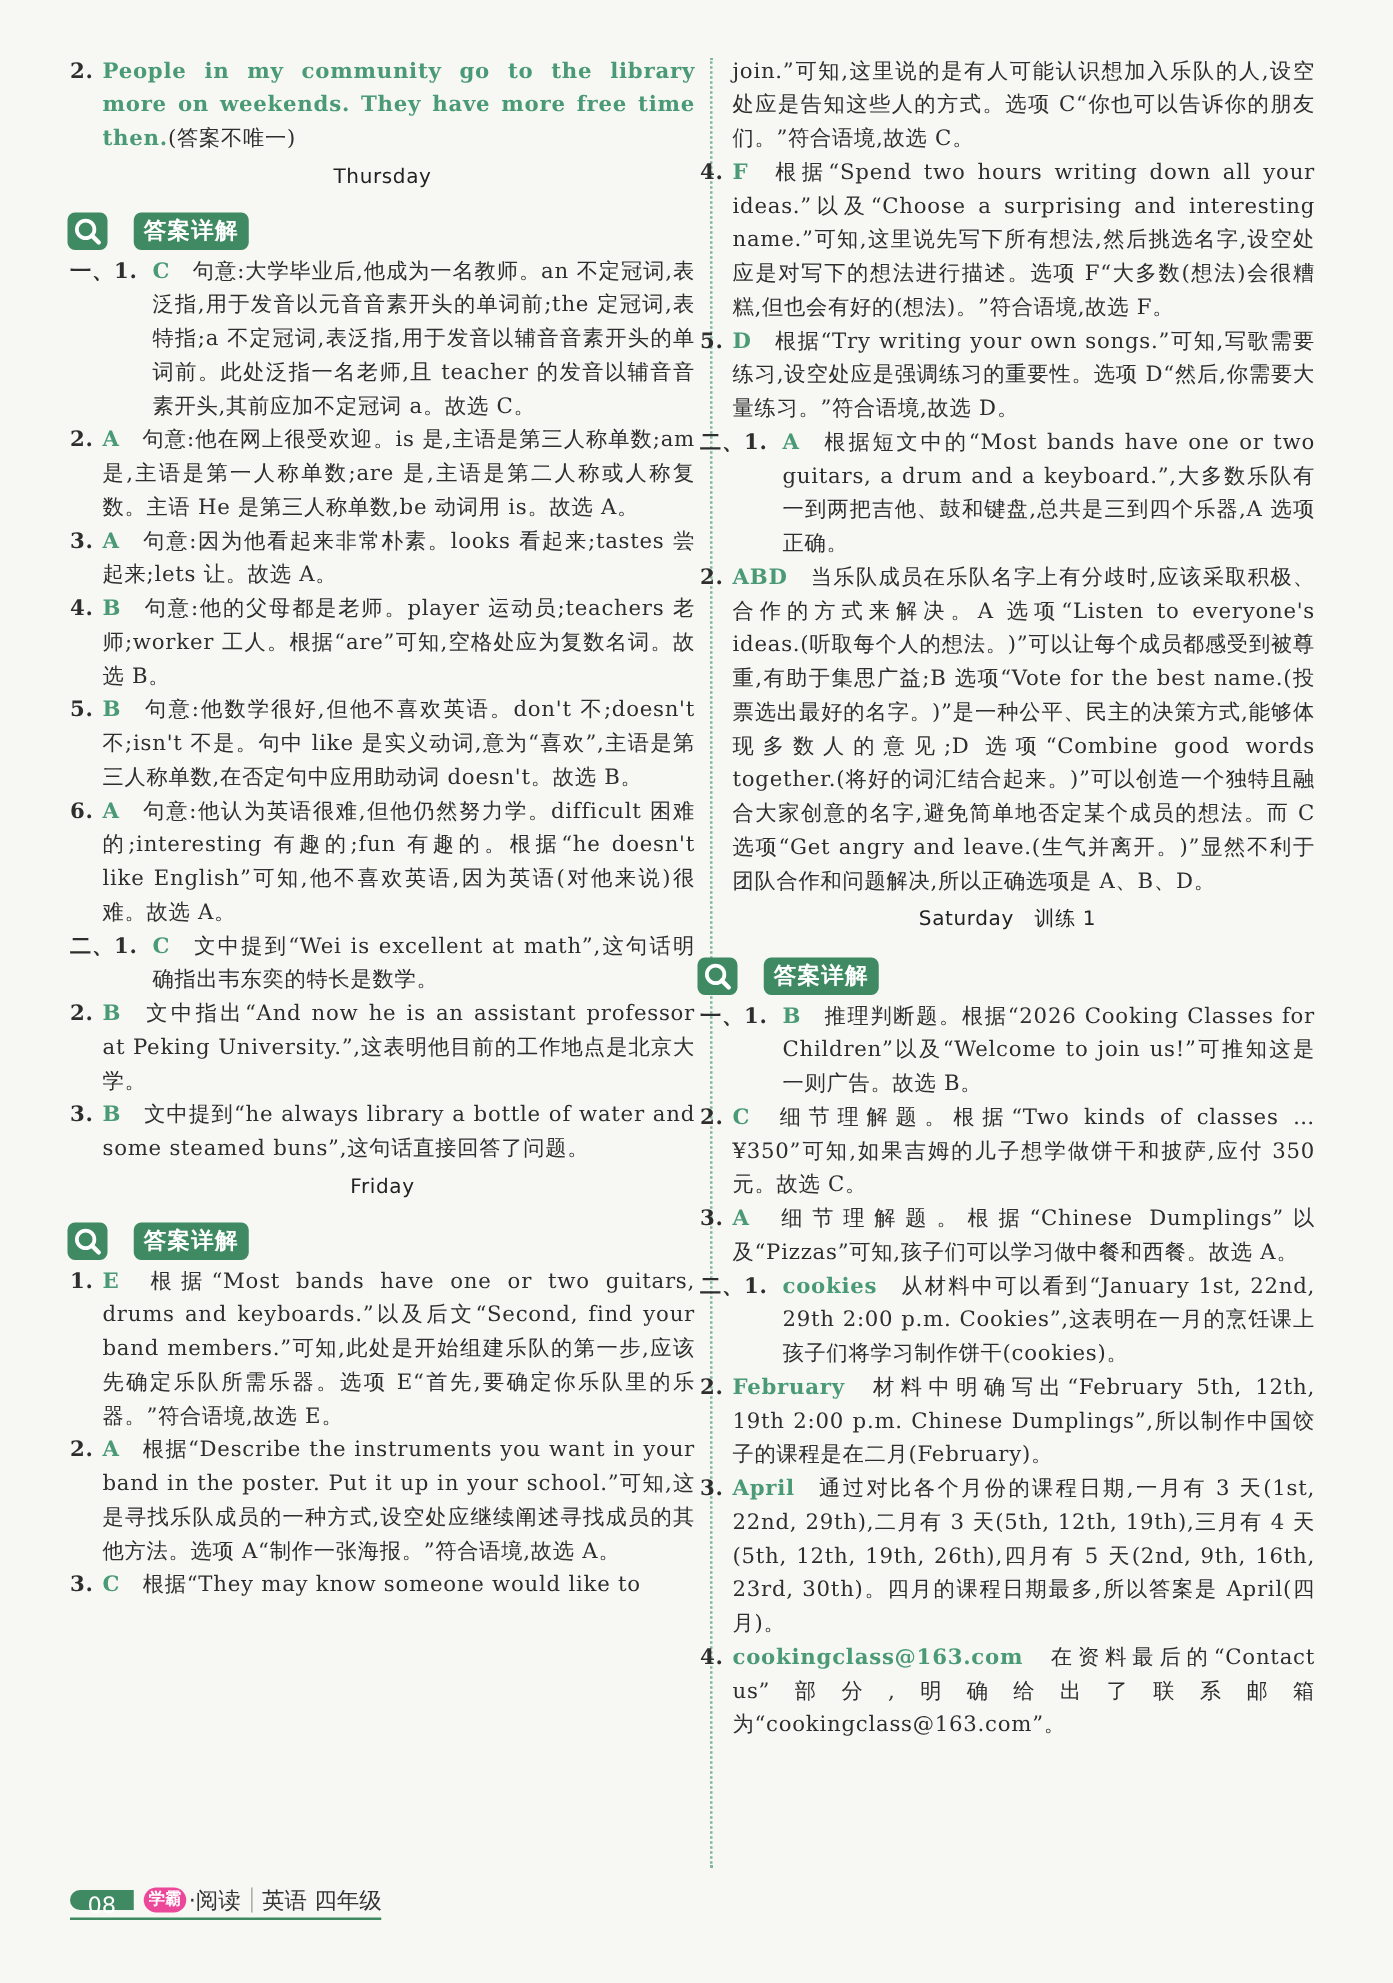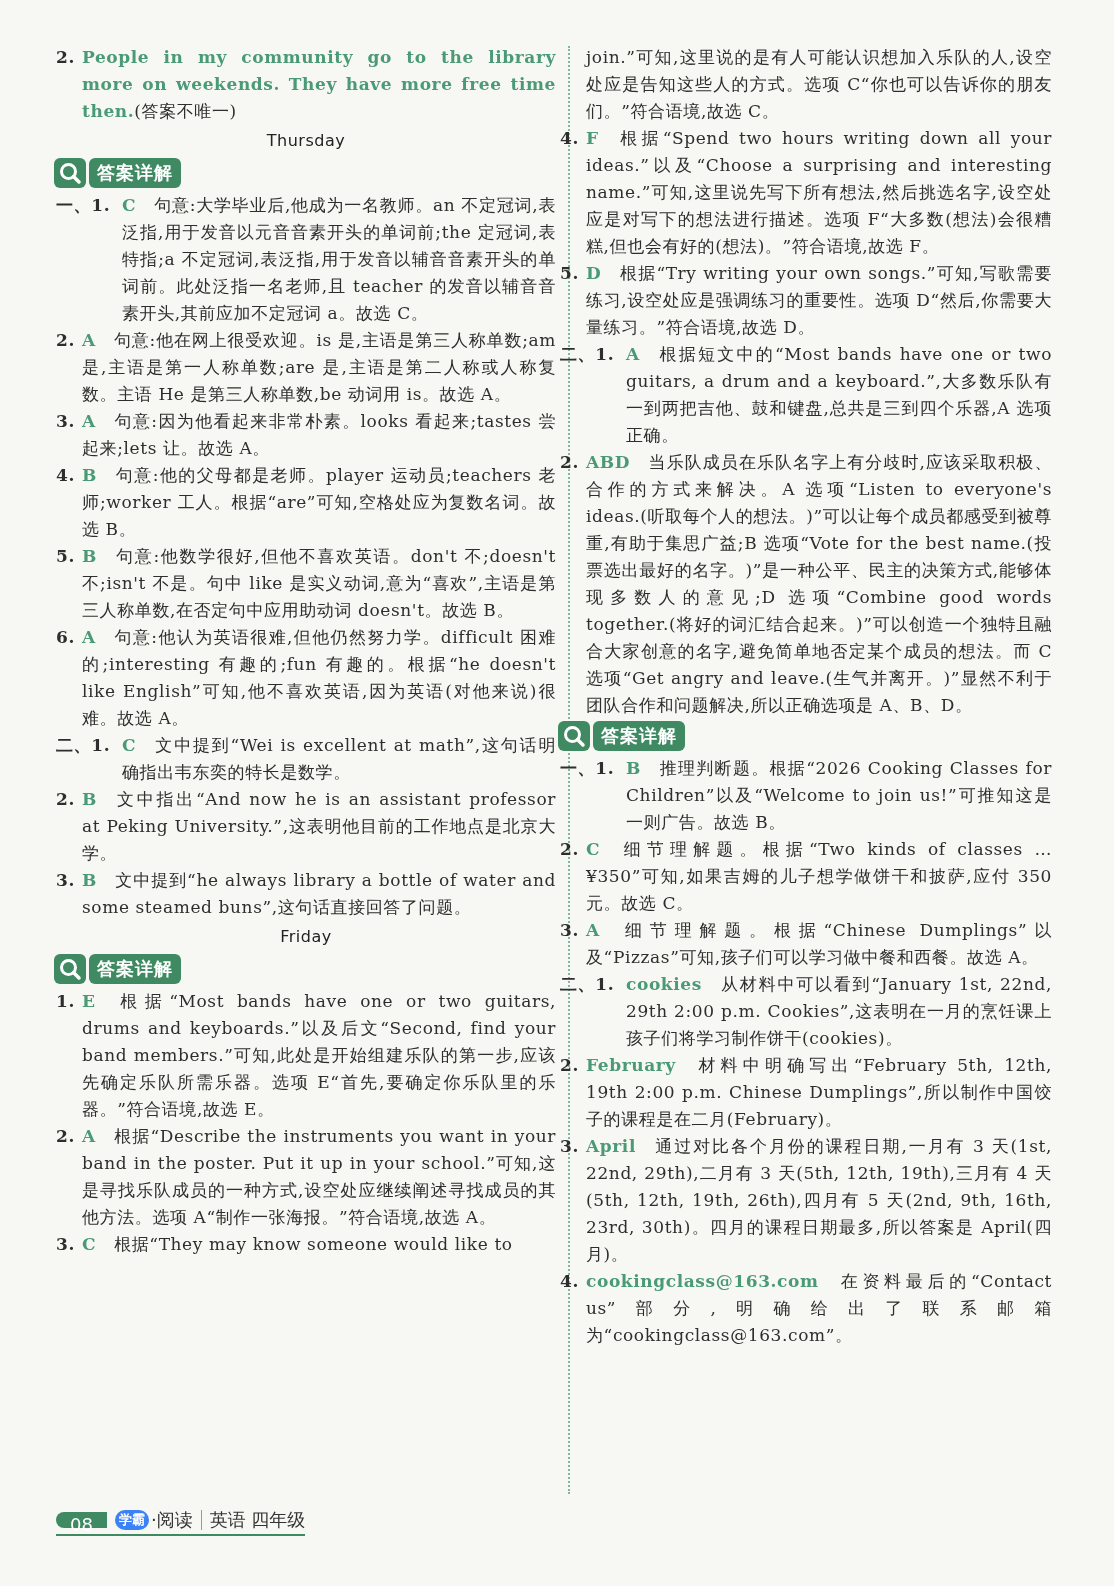--- a/index.html
+++ b/index.html
@@ -11,32 +11,32 @@
   .divider{position:absolute;left:568px;top:46px;height:1448px;border-left:2px dotted #7fb89a;}
   .p{font-size:17px;line-height:27px;letter-spacing:0.6px;text-align:justify;margin:0;}
   .item{position:relative;padding-left:26px;}
   .item.sec{padding-left:66px;}
   .item .num{position:absolute;left:0;top:0;font-weight:bold;}
   .item.sec .num{left:0;}
   .ans{color:#4a9a76;font-weight:bold;margin-right:18px;}
   .green{color:#4a9a76;font-weight:bold;}
   .head{font-family:"DejaVu Sans","Liberation Sans",sans-serif;font-size:16px;text-align:center;
         margin:6px 0 8px 0;color:#222;letter-spacing:0.5px;}
-  .badge{display:flex;align-items:flex-start;gap:3px;margin:2px 0 4px -2px;}
+  .badge{display:flex;align-items:flex-start;gap:21px;margin:20px 0 4px -2px;}
   .badge .ic{width:32px;height:30px;background:#3f8a62;border-radius:6px;display:flex;
              align-items:center;justify-content:center;}
   .badge .lbl{background:#3f8a62;color:#fff;border-radius:6px;padding:2px 8px;height:26px;
               font-family:"DejaVu Sans","Liberation Sans",sans-serif;font-weight:bold;font-size:18px;
               line-height:26px;letter-spacing:1px;}
   .footer{position:absolute;left:56px;top:1508px;display:flex;align-items:center;
           font-family:"DejaVu Sans","Liberation Sans",sans-serif;font-size:18px;
           border-bottom:2px solid #3f8a62;padding-bottom:2px;}
   .footer .pg{background:#3f8a62;color:#fff;border-radius:12px 0 0 12px;padding:0 14px;
               height:16px;line-height:26px;font-size:18px;}
-  .footer .brand{background:#3b82f6;color:#fff;border-radius:10px;padding:0 4px;
+  .footer .brand{background:#ec4899;color:#fff;border-radius:10px;padding:0 4px;
                  margin:0 2px 0 8px;font-size:13px;height:20px;line-height:20px;font-weight:bold;}
   .footer .sep{border-left:1px solid #999;height:20px;margin:0 8px;}
   .footer .t{color:#333;}
 </style>
 </head>
 <body>
 
 <div class="divider"></div>
 
 <div class="col left">
@@ -80,20 +80,21 @@
   <p class="p item"><span class="num">3.</span><span class="ans">C</span><span>根据“They may know someone would like to</span></p>
 </div>
 
 <div class="col right">
   <p class="p item"><span>join.”可知,这里说的是有人可能认识想加入乐队的人,设空处应是告知这些人的方式。选项 C“你也可以告诉你的朋友们。”符合语境,故选 C。</span></p>
   <p class="p item"><span class="num">4.</span><span class="ans">F</span><span>根据“Spend two hours writing down all your ideas.”以及“Choose a surprising and interesting name.”可知,这里说先写下所有想法,然后挑选名字,设空处应是对写下的想法进行描述。选项 F“大多数(想法)会很糟糕,但也会有好的(想法)。”符合语境,故选 F。</span></p>
   <p class="p item"><span class="num">5.</span><span class="ans">D</span><span>根据“Try writing your own songs.”可知,写歌需要练习,设空处应是强调练习的重要性。选项 D“然后,你需要大量练习。”符合语境,故选 D。</span></p>
   <p class="p item sec"><span class="num">二、1.</span><span class="ans">A</span><span>根据短文中的“Most bands have one or two guitars, a drum and a keyboard.”,大多数乐队有一到两把吉他、鼓和键盘,总共是三到四个乐器,A 选项正确。</span></p>
   <p class="p item"><span class="num">2.</span><span class="ans">ABD</span><span>当乐队成员在乐队名字上有分歧时,应该采取积极、合作的方式来解决。A 选项“Listen to everyone's ideas.(听取每个人的想法。)”可以让每个成员都感受到被尊重,有助于集思广益;B 选项“Vote for the best name.(投票选出最好的名字。)”是一种公平、民主的决策方式,能够体现多数人的意见;D 选项“Combine good words together.(将好的词汇结合起来。)”可以创造一个独特且融合大家创意的名字,避免简单地否定某个成员的想法。而 C 选项“Get angry and leave.(生气并离开。)”显然不利于团队合作和问题解决,所以正确选项是 A、B、D。</span></p>
 
+  <div class="head">Saturday　训练 1</div>
   <div class="badge">
     <span class="ic">
       <svg width="24" height="24" viewBox="0 0 24 24">
           <circle cx="10.5" cy="10.5" r="7" fill="none" stroke="#fff" stroke-width="3"></circle>
           <line x1="15.5" y1="15.5" x2="21" y2="21" stroke="#fff" stroke-width="3.5" stroke-linecap="round"></line>
         </svg>
     </span>
     <span class="lbl">答案详解</span>
   </div>
   <p class="p item sec"><span class="num">一、1.</span><span class="ans">B</span><span>推理判断题。根据“2026 Cooking Classes for Children”以及“Welcome to join us!”可推知这是一则广告。故选 B。</span></p>

